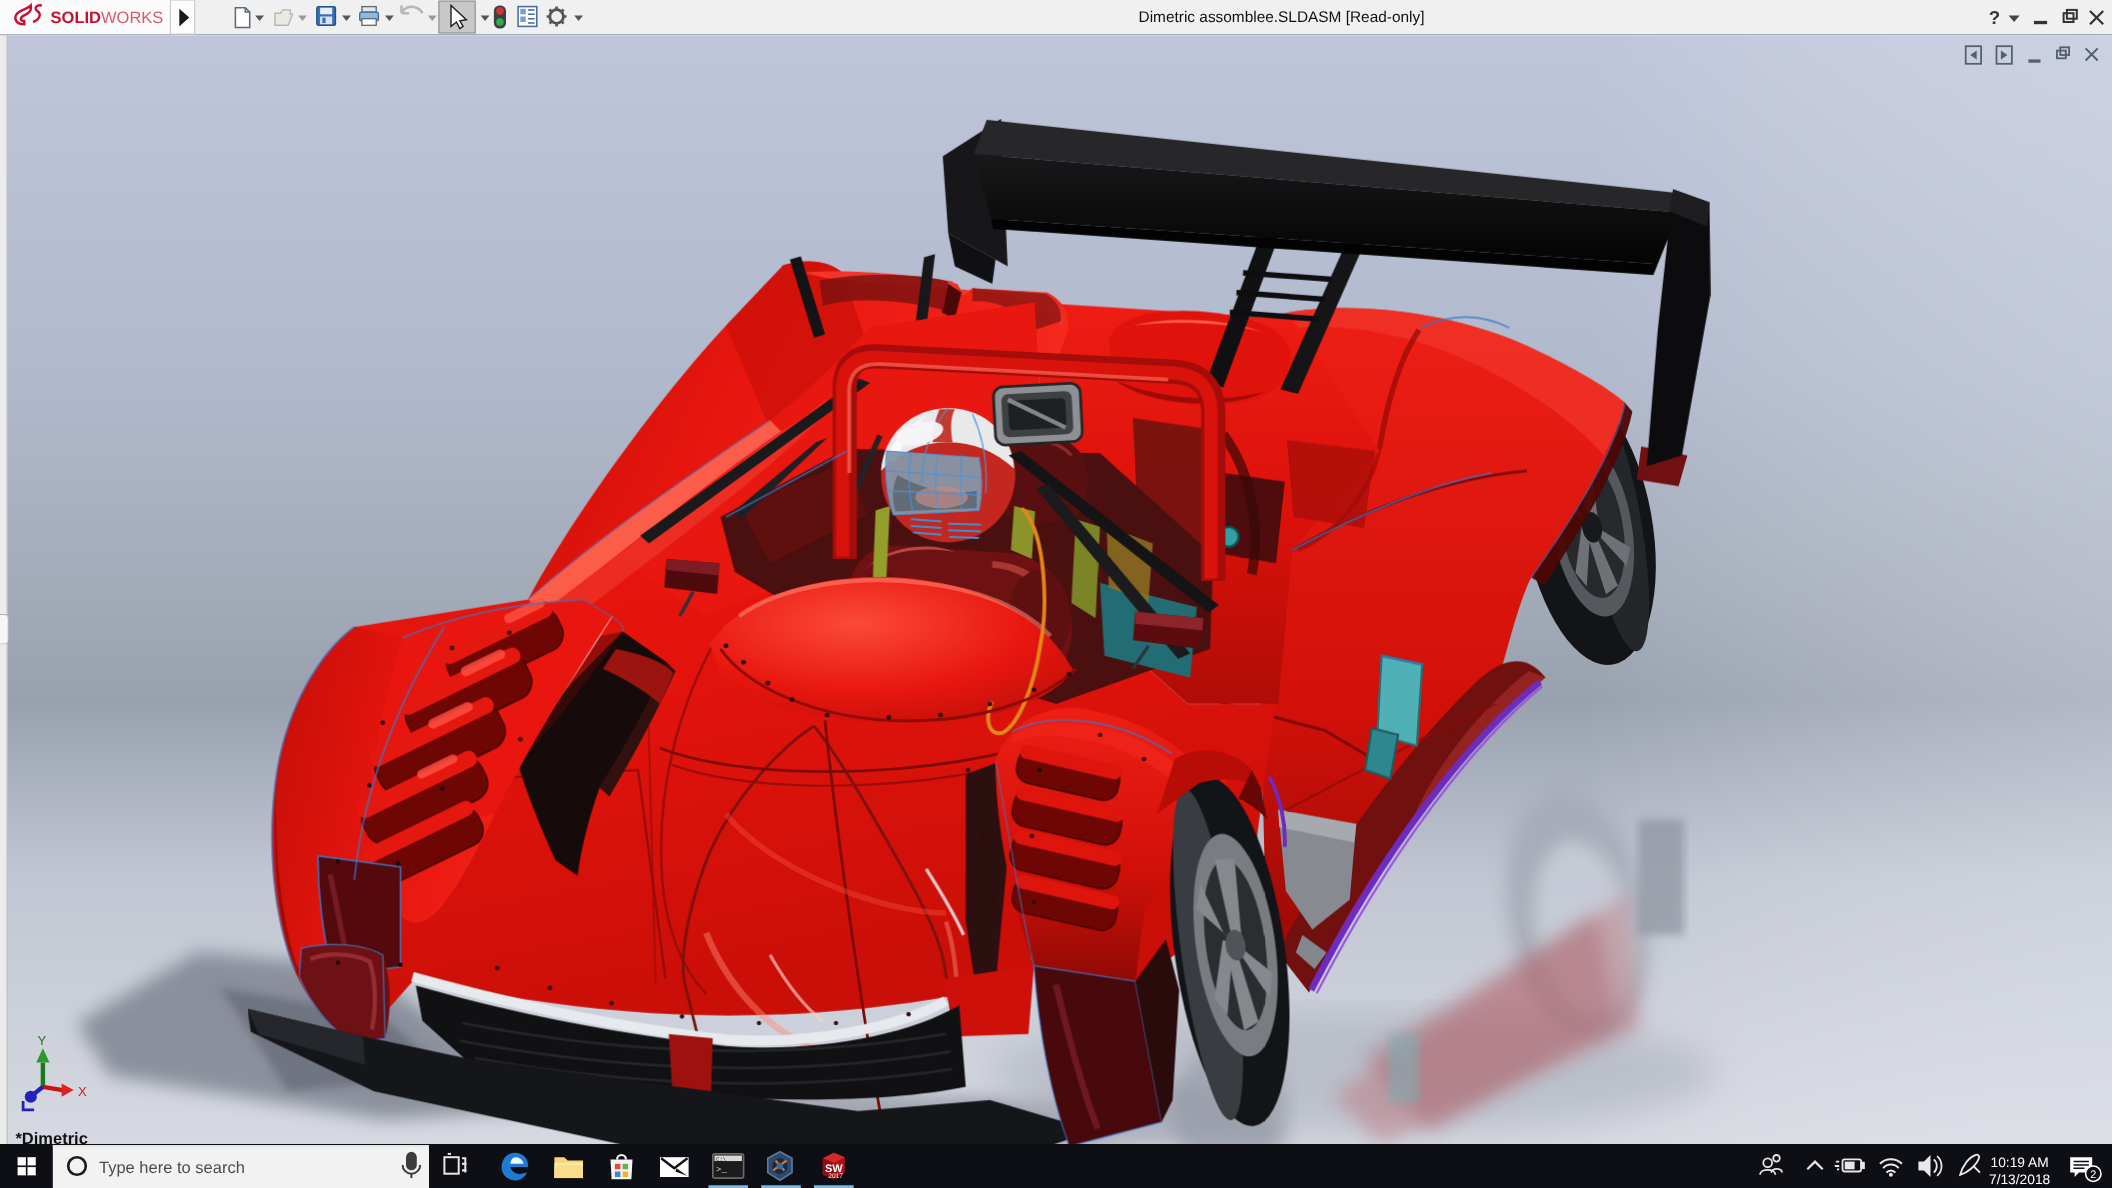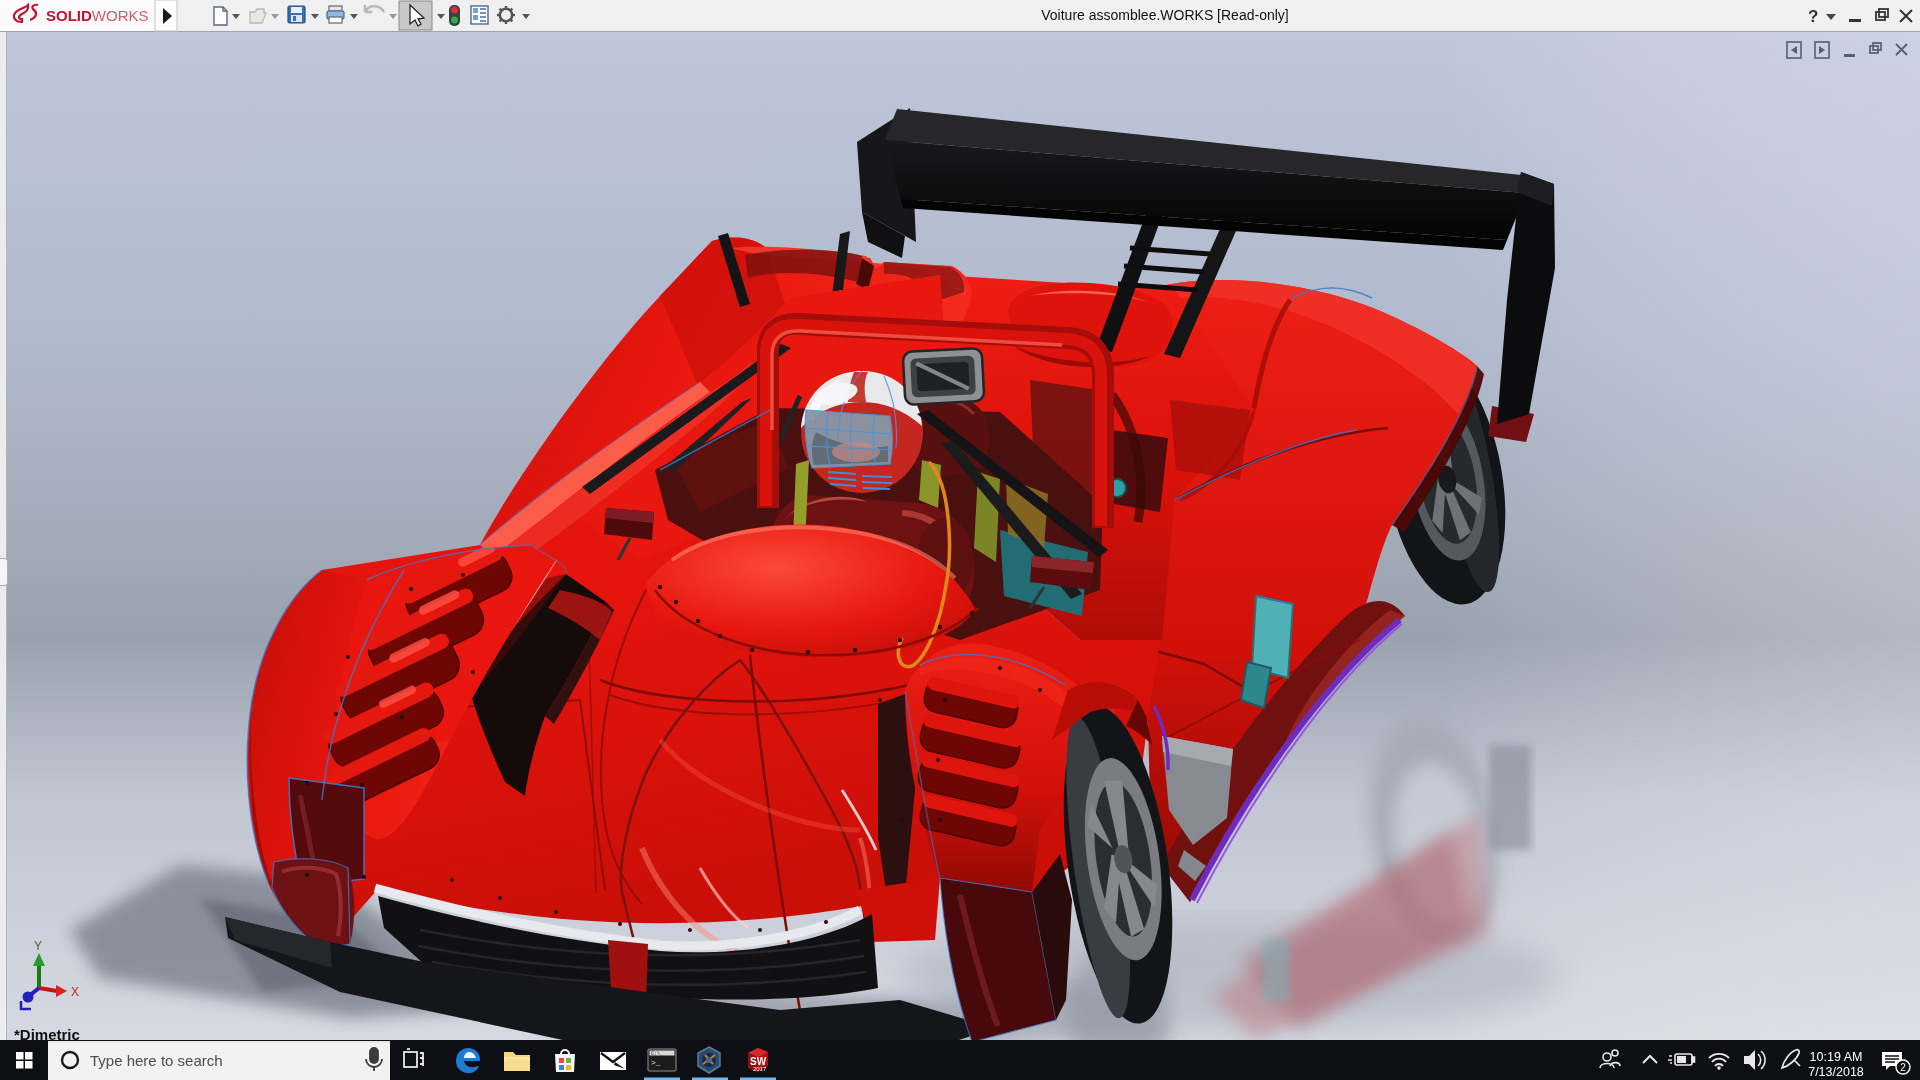--- a/index.html
+++ b/index.html
@@ -459,21 +459,21 @@
     <line x1="39" y1="988" x2="29" y2="996" stroke="#2222bb" stroke-width="4"></line>
     <circle cx="28" cy="997" r="5.5" fill="#2222bb"></circle>
     <path d="M21,1001 L21,1009 L31,1009" stroke="#2222bb" stroke-width="2.5" fill="none"></path>
   </g>
   <text x="14" y="1040" font-size="15" font-weight="bold" fill="#111">*Dimetric</text>
 </svg>
 </div>
 <div id="leftstrip"></div>
 <div style="position:absolute;left:0;top:558px;width:7px;height:26px;background:#f6f6f6;border:1px solid #b0b0b0;border-left:none;border-radius:0 4px 4px 0;"></div>
 <div id="titlebar"></div>
-<div id="apptitle">Voiture assomblee.WORKS [Read-only]</div>
+<div id="apptitle">Dimetric assomblee.SLDASM [Read-only]</div>
 
 <svg id="tbicons" width="1920" height="32" viewBox="0 0 1920 32" style="position:absolute;left:0;top:0" xmlns="http://www.w3.org/2000/svg">
   <rect x="0" y="0" width="155" height="31" fill="#fbfbfb"></rect>
 
   <g>
     <path d="M22,22 C14,22 12,16 16,12 C20,8 26,8 28,5 C29,10 26,12 22,14 C18,16 18,19 22,19 Z" fill="none" stroke="#c8102e" stroke-width="2.2"></path>
     <path d="M30,20 C36,18 38,13 34,10 C30,7 34,4 38,5" fill="none" stroke="#c8102e" stroke-width="2.2"></path>
   </g>
   <text x="46" y="21" font-size="15" font-weight="bold" fill="#c8102e" font-family="Liberation Sans,sans-serif">SOLID<tspan fill="#d85a6a" font-weight="normal">WORKS</tspan></text>
   <rect x="155" y="0" width="22" height="31" fill="#fdfdfd" stroke="#c8c8c8" stroke-width="1"></rect>

